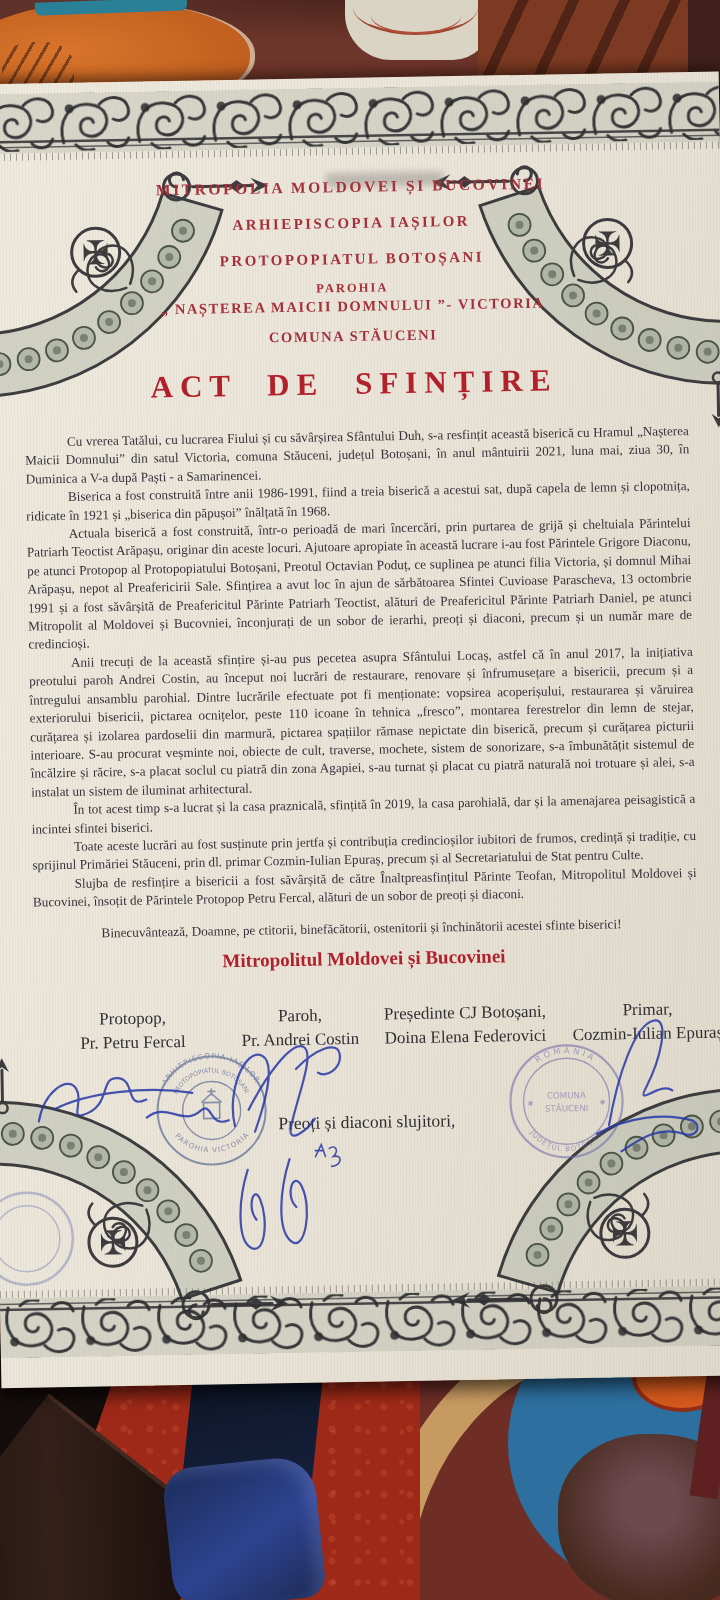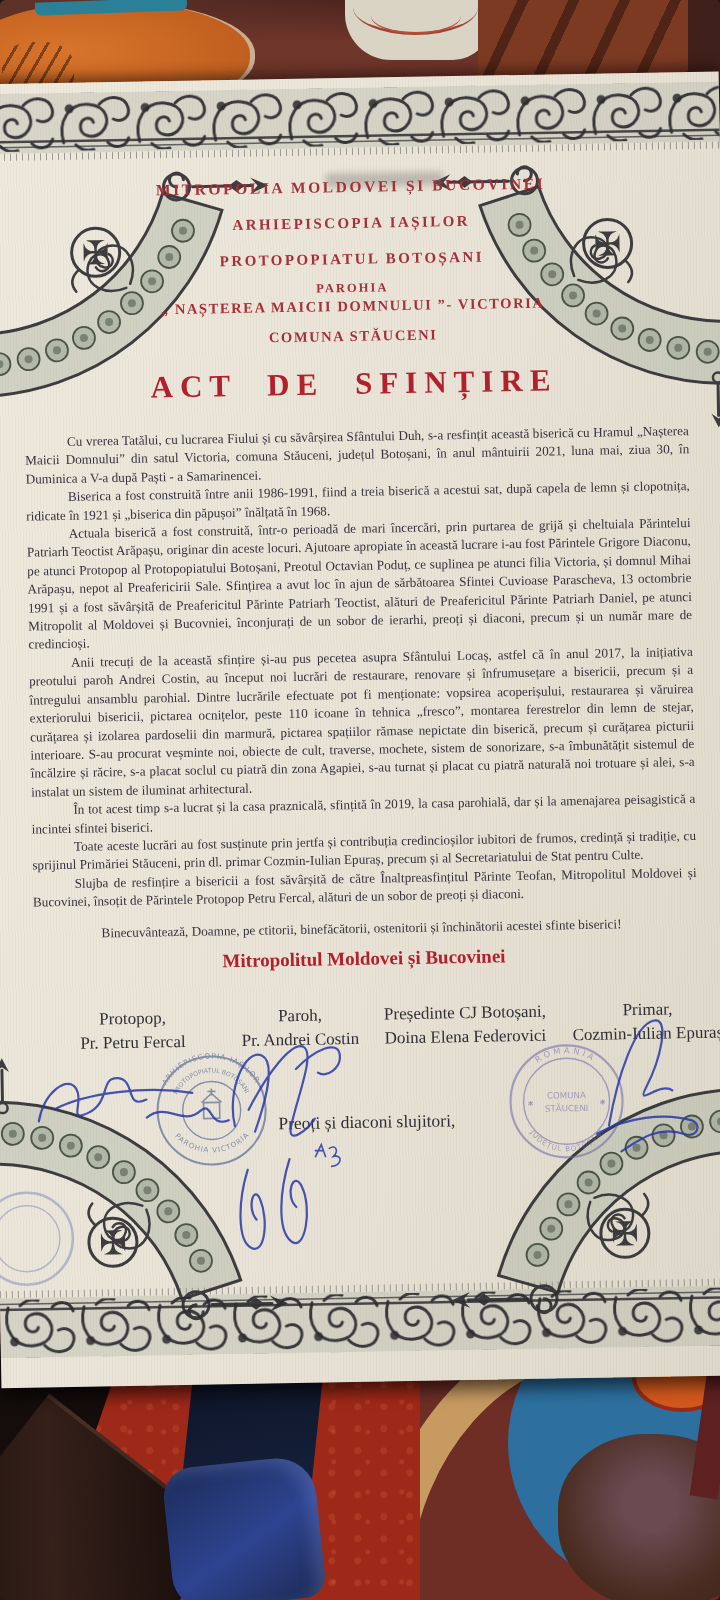--- a/index.html
+++ b/index.html
@@ -1,17 +1,17 @@
 <!DOCTYPE html>
 <html><head>
 <meta charset="utf-8">
 <style>
   html,body{margin:0;padding:0;background:#241612;}
   .photo{position:relative;width:720px;height:1600px;overflow:hidden;
-         font-family:"Liberation Serif",serif;background:#5e3129;border-radius:6px;}
+         font-family:"Liberation Serif",serif;background:#5e3129;}
 
   
   .bg-top{position:absolute;left:0;top:0;width:720px;height:112px;
     background:radial-gradient(ellipse at 42% 70%, #6e352a 0 35%, transparent 70%),
                radial-gradient(ellipse at 88% 20%, #4a241d 0 30%, transparent 65%), #5e3129;}
   .m-teal{position:absolute;left:35px;top:0;width:152px;height:13px;background:#2a8096;
     transform:rotate(-2deg);border-radius:0 0 6px 6px;}
   .m-orange{position:absolute;left:-34px;top:2px;width:284px;height:108px;border-radius:48%;
     background:radial-gradient(ellipse at 35% 45%, #d8742b, #c05f1f 70%, #a84e18);
     border-right:5px solid rgba(205,200,185,.75);}

